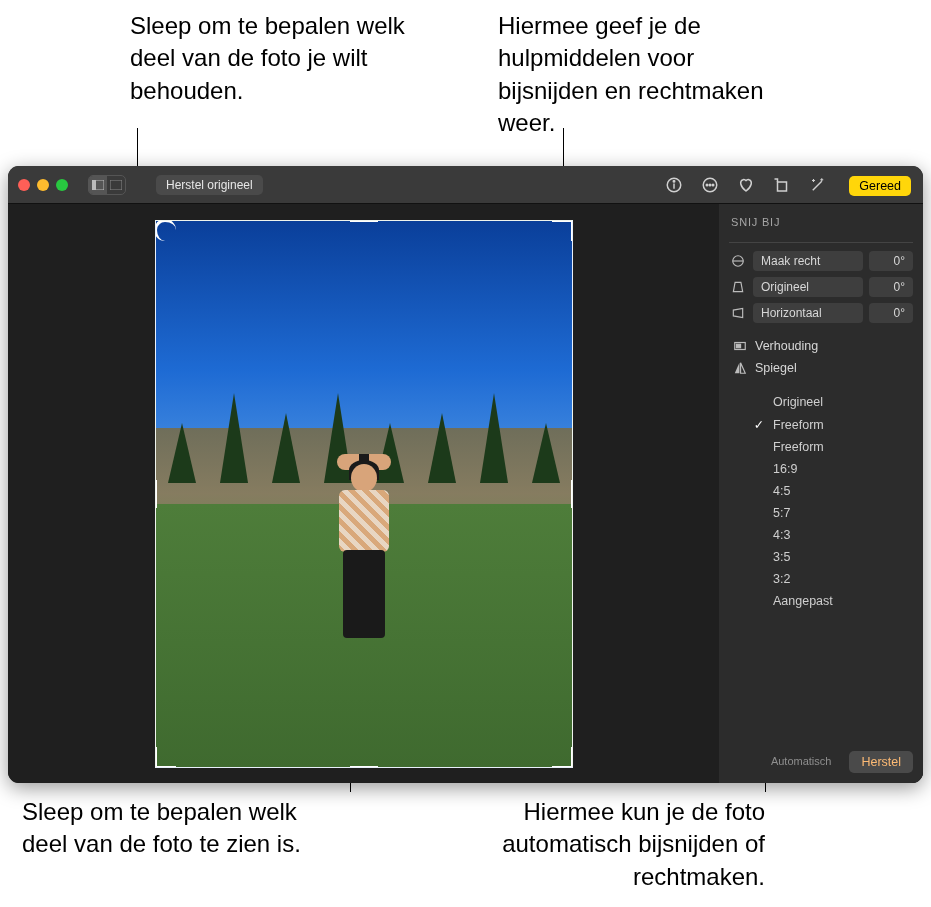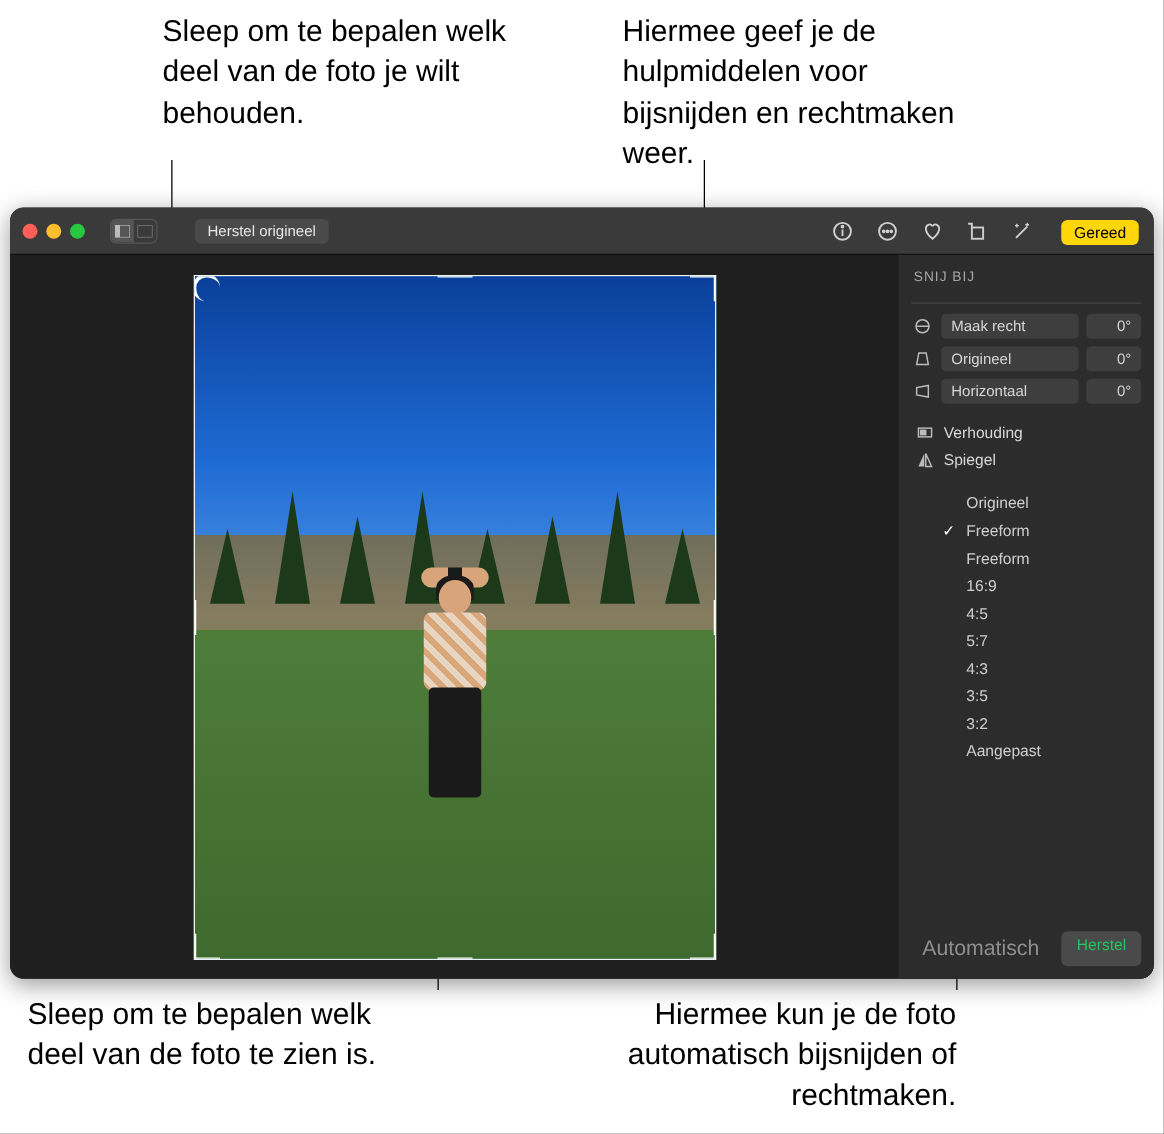--- a/index.html
+++ b/index.html
@@ -154,22 +154,22 @@
   .ctrl-row .lbl { flex:1; background:#3e3e3e; padding:3px 8px; border-radius:4px; font-size:12px;}
   .ctrl-row .val { width:44px; text-align:right; background:#3e3e3e; padding:3px 8px; border-radius:4px; font-size:12px;}
   .link-row { display:flex; align-items:center; gap:6px; padding:4px 2px; color:#d7d7d7; cursor:default;}
   .link-row .ic{width:18px;display:flex;justify-content:center;color:#b8b8b8;}
   .aspect-list { margin-left:24px; margin-top:16px; display:flex; flex-direction:column; gap:8px;}
   .aspect-item { display:flex; align-items:center; gap:8px; color:#cfcfcf; font-size:12.5px; cursor:default;}
   .aspect-item .chk{width:12px;display:inline-flex;justify-content:center;color:#fff;}
   .bottom-actions{
     margin-top:auto; display:flex; gap:8px; justify-content:flex-end; padding-top:10px;
   }
-  .ghost-btn{ color:#8e8e8e; font-size:17px; padding:4px 10px; border-radius:5px; cursor:default;}
-  .solid-btn{ background:#4a4a4a; color:#22c55e; font-size:12.5px; padding:4px 12px; border-radius:5px; cursor:default;}
+  .ghost-btn{ color:#8e8e8e; font-size:11px; padding:4px 10px; border-radius:5px; cursor:default;}
+  .solid-btn{ background:#4a4a4a; color:#fdba74; font-size:12.5px; padding:4px 12px; border-radius:5px; cursor:default;}
   hr.sep{border:none;border-top:1px solid #444;margin:6px 0 8px;}
 </style>
 </head>
 <body>
 
 <div class="callout" style="left:130px; top:10px; width:280px;">Sleep om te bepalen welk deel van de foto je wilt behouden.</div>
 <div class="callout" style="left:498px; top:10px; width:280px;">Hiermee geef je de hulpmiddelen voor bijsnijden en rechtmaken weer.</div>
 <div class="callout" style="left:22px; top:796px; width:310px;">Sleep om te bepalen welk deel van de foto te zien is.</div>
 <div class="callout" style="left:445px; top:796px; width:320px; text-align:right;">Hiermee kun je de foto automatisch bijsnijden of rechtmaken.</div>
 

